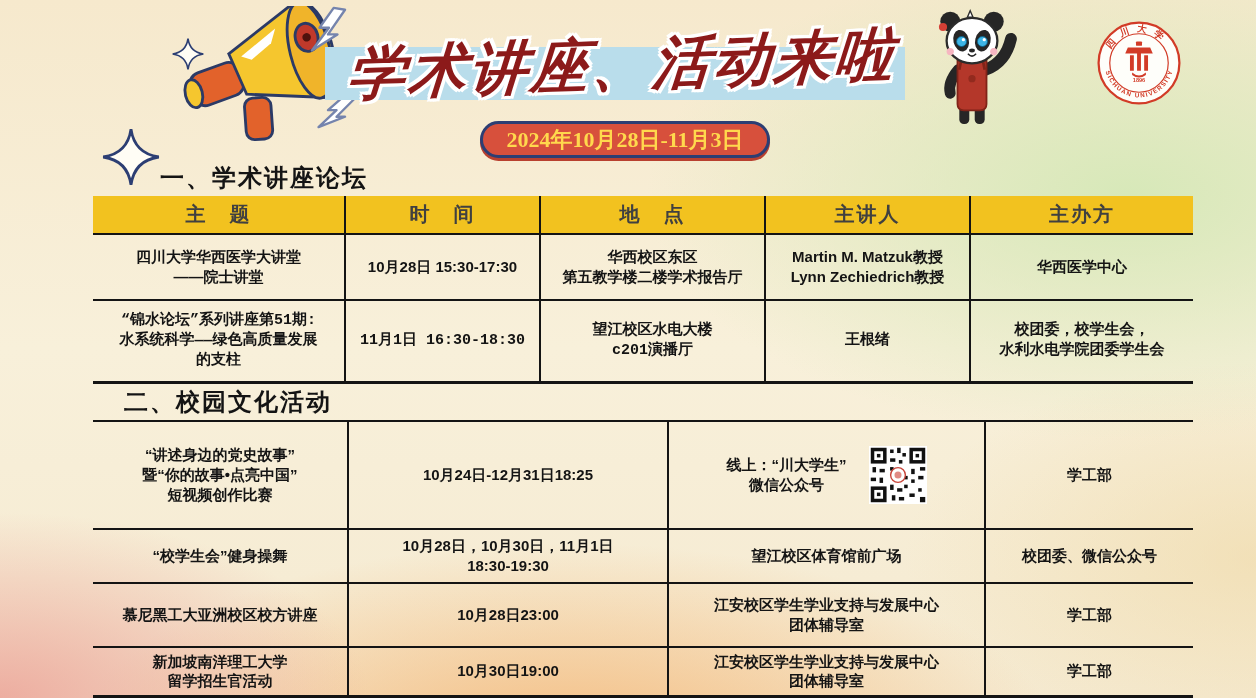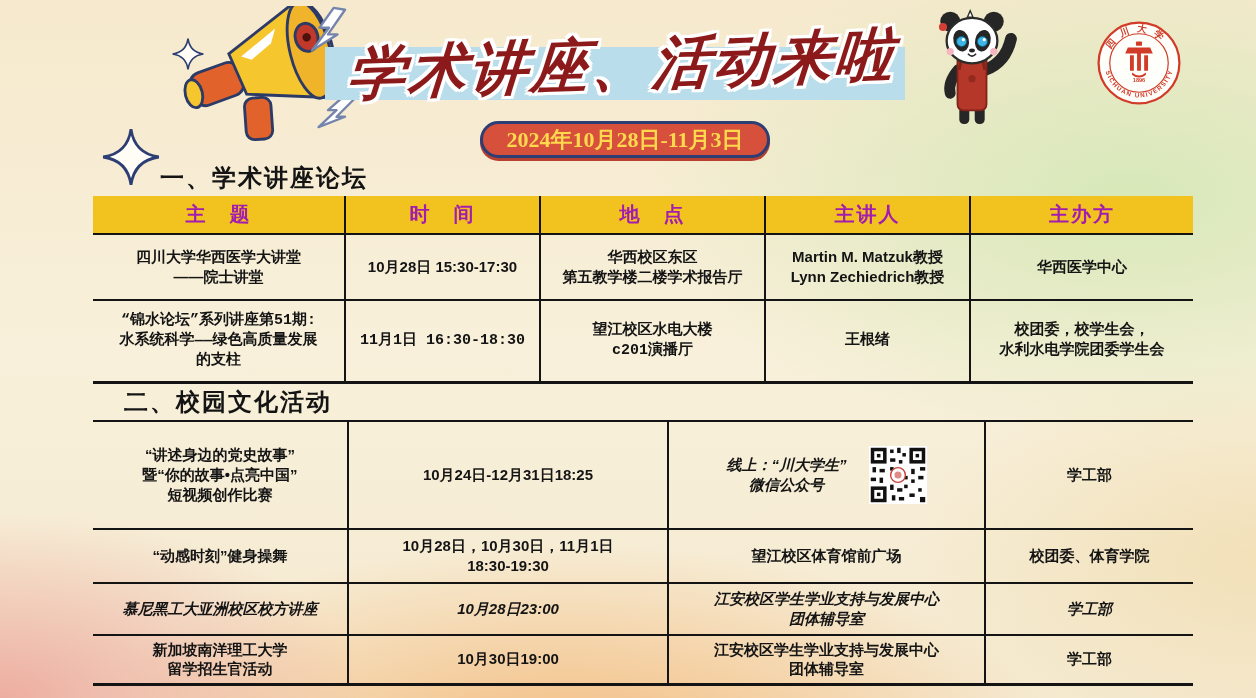--- a/index.html
+++ b/index.html
@@ -46,35 +46,35 @@
     letter-spacing:2px;
   }
   .s1 { top:162px;margin-left:36px; }
   .s2 { top:386px; }
 
   table.sched { position:absolute; left:93px; width:1100px; border-collapse:collapse; table-layout:fixed; }
   .t1 { top:196px; }
   .t2 { top:420px; }
   table.sched { border-bottom:3px solid #141414; }
   table.sched th {
-    background:#f2c21f; color:#a21caf; font-weight:bold; font-size:20px;
+    background:#f2c21f; color:#404040; font-weight:bold; font-size:20px;
     padding:5px 4px; border-bottom:2px solid #141414; letter-spacing:2px;
   }
   table.sched td {
     color:#141414; font-weight:bold; font-size:15px; line-height:1.32;
     text-align:center; vertical-align:middle; padding:4px 6px;
     white-space:pre-line; border-top:2px solid #141414;
   }
   table.sched tr > *:nth-child(n+2) { border-left:2px solid #141414; }
   table.sched tr.hdr > * { border-top:none; }
   .t1 tr.r1 { height:66px; } .t1 tr.r2 { height:82px;font-family:Liberation Mono, monospace; }
   .t2 tr.r1 { height:66px; } .t2 tr.r2 { height:54px; }
-  .t2 tr.r3 { height:52px;font-style:italic; } .t2 tr.r4 { height:50px; }
-
-  .place-qr { display:flex; align-items:center; justify-content:center; gap:22px;font-style:italic; }
+  .t2 tr.r3 { height:64px; } .t2 tr.r4 { height:50px; }
+
+  .place-qr { display:flex; align-items:center; justify-content:center; gap:22px; }
   .qr { flex:0 0 auto; background:#fff; }
 </style>
 </head>
 <body>
 
 <div class="canvas">
 
   <svg class="sparkle sparkle-lg" viewBox="0 0 50 50">
     <path d="M25 1 C27 15 35 23 49 25 C35 27 27 35 25 49 C23 35 15 27 1 25 C15 23 23 15 25 1 Z" fill="#fffdf5" stroke="#2c3e73" stroke-width="2.4"></path>
   </svg>
@@ -248,25 +248,25 @@
                   <rect x="20" y="17" width="2" height="2"></rect>
             </g>
             <circle cx="16.5" cy="16.5" r="4.2" fill="#fff" stroke="#c9453a" stroke-width="0.8"></circle>
             <circle cx="16.5" cy="16.5" r="2" fill="#e08a84"></circle>
           </svg>
         </div>
       </td>
       <td>学工部</td>
     </tr>
     <tr class="r2">
-      <td>“动感时刻”健身操舞</td>
+      <td>“校学生会”健身操舞</td>
       <td>10月28日，10月30日，11月1日
 18:30-19:30</td>
       <td>望江校区体育馆前广场</td>
-      <td>校团委、体育学院</td>
+      <td>校团委、微信公众号</td>
     </tr>
     <tr class="r3">
       <td>慕尼黑工大亚洲校区校方讲座</td>
       <td>10月28日23:00</td>
       <td>江安校区学生学业支持与发展中心
 团体辅导室</td>
       <td>学工部</td>
     </tr>
     <tr class="r4">
       <td>新加坡南洋理工大学

